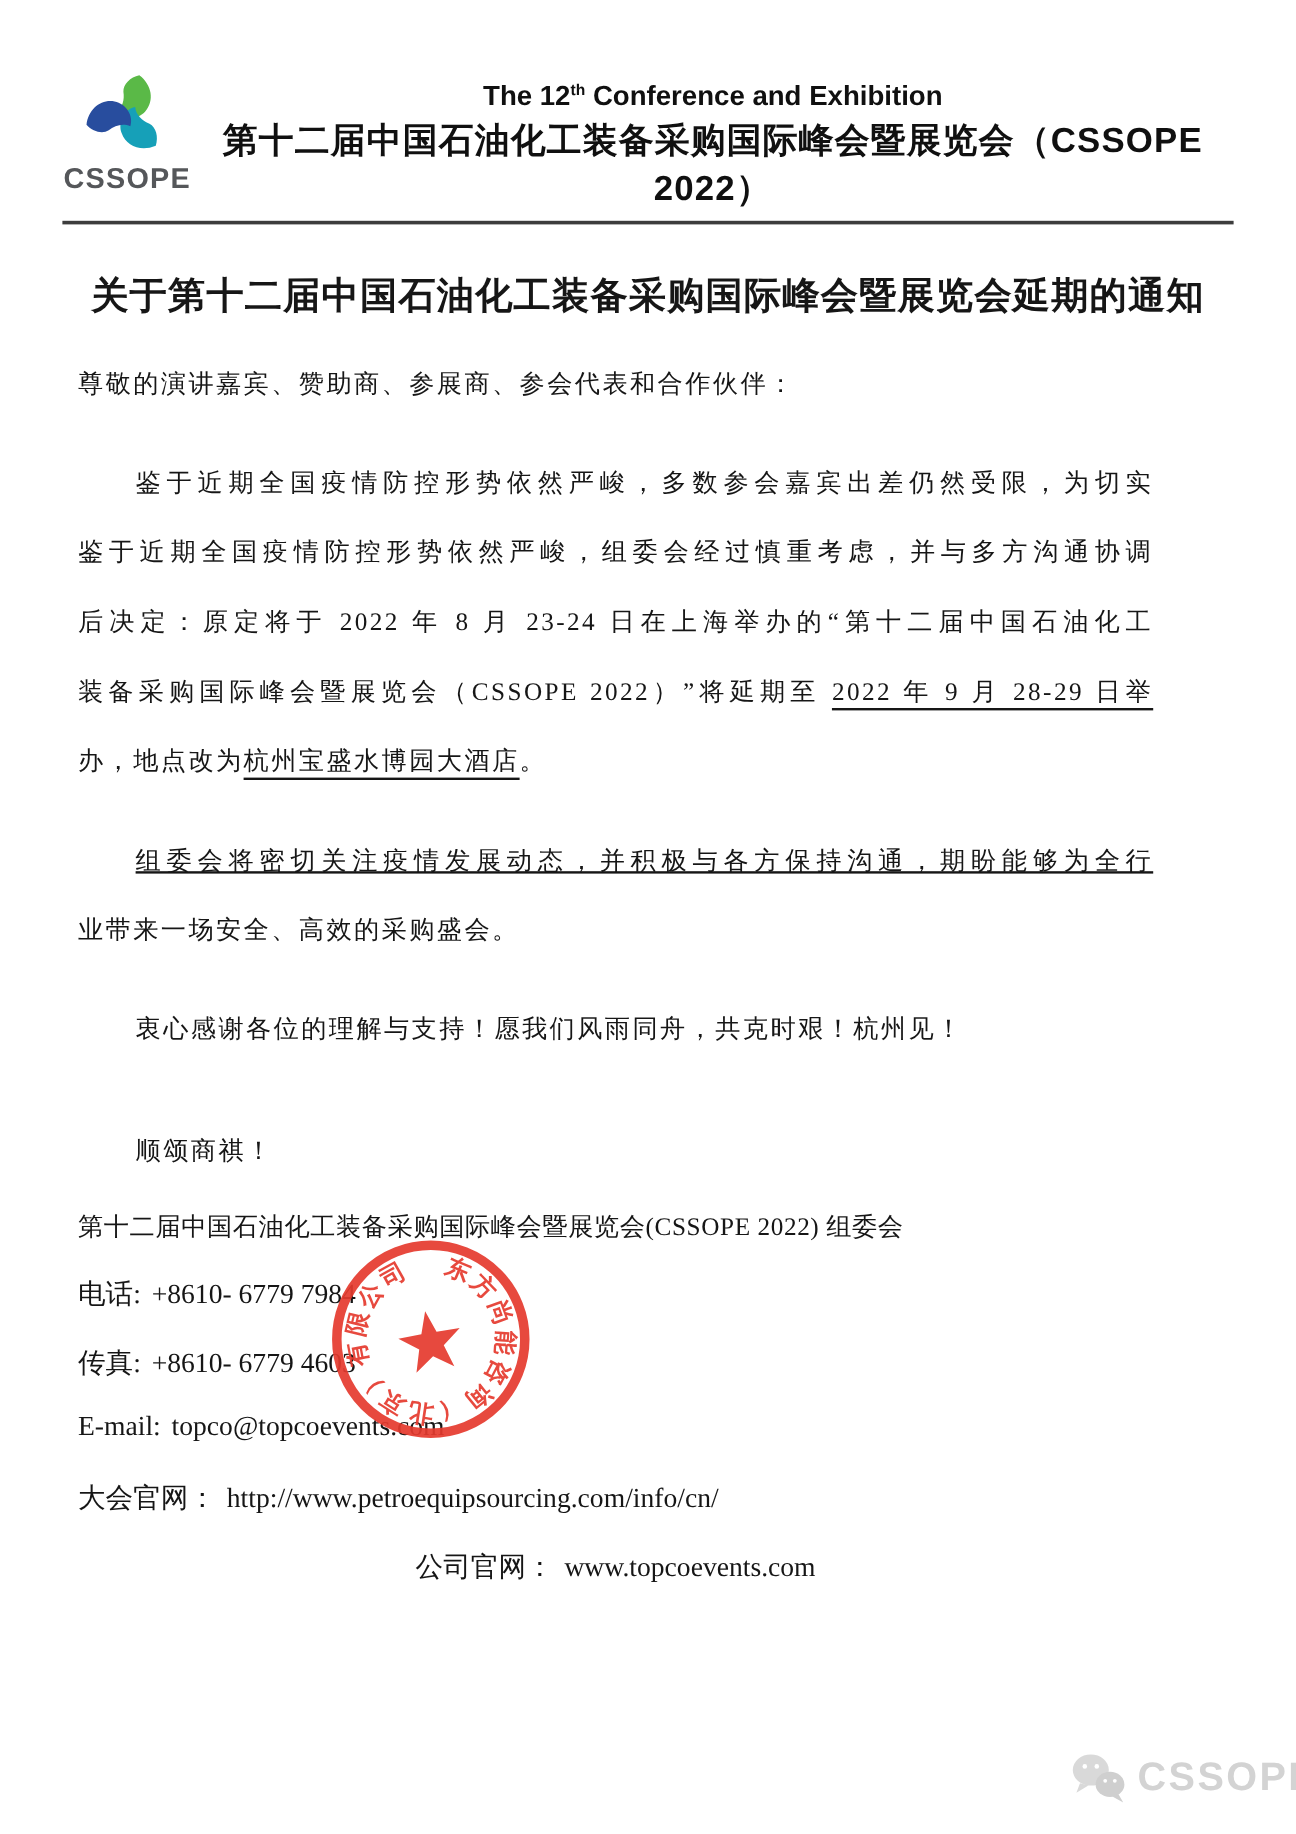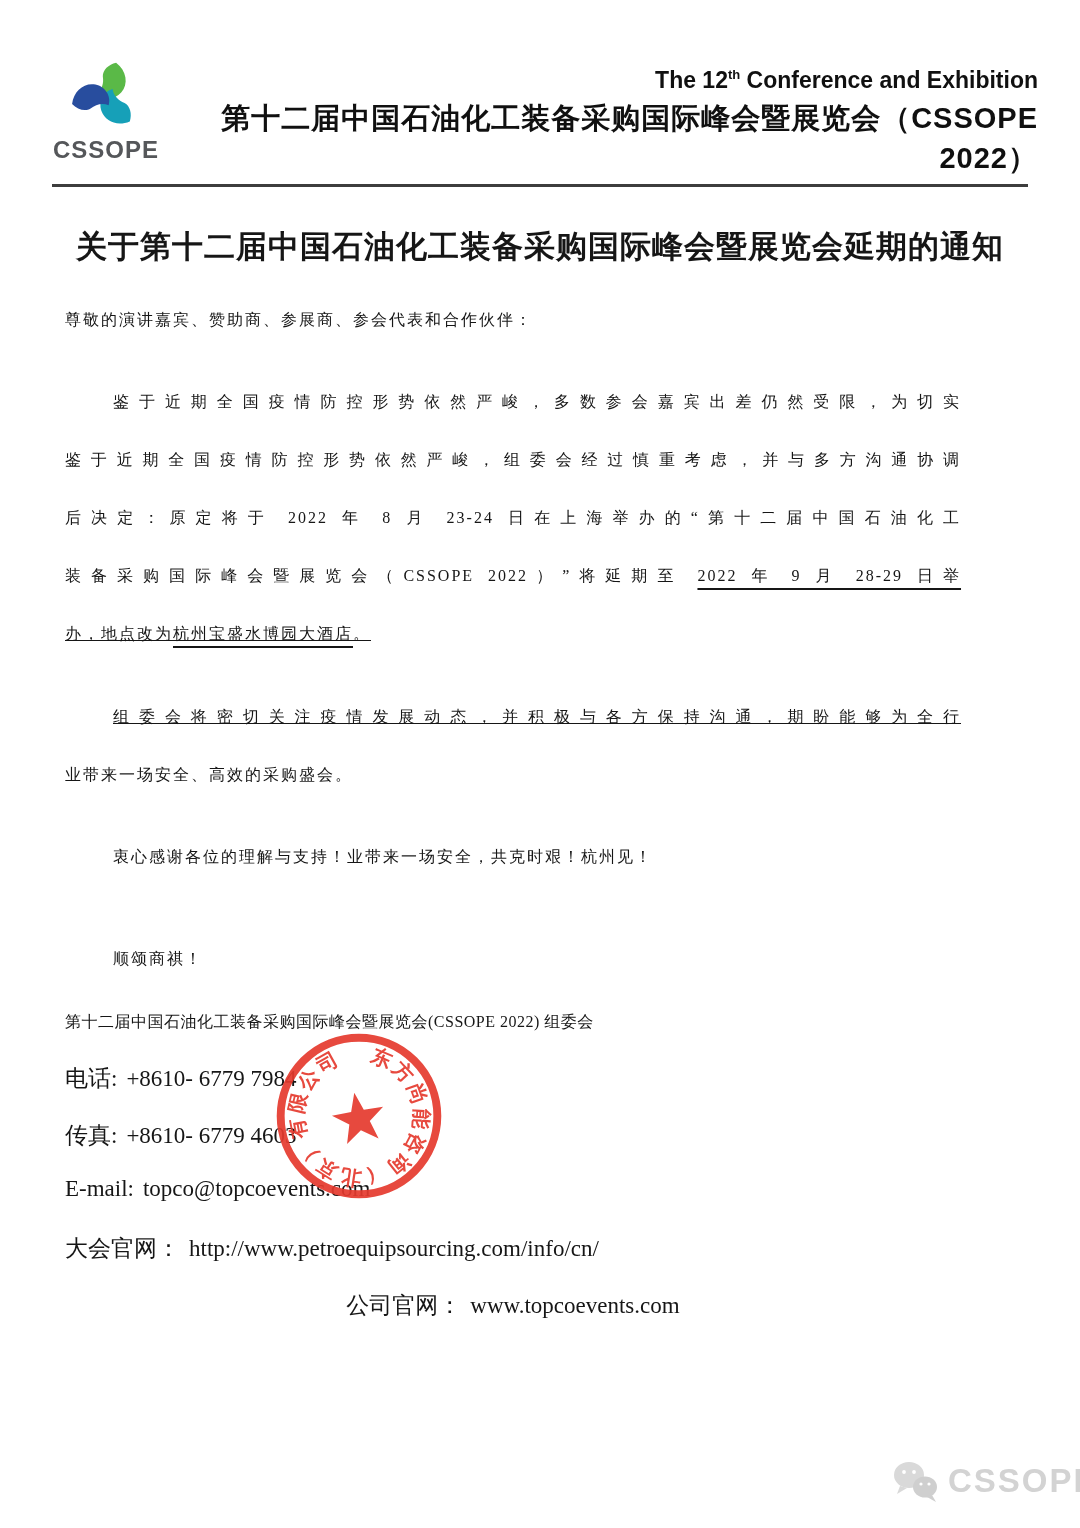--- a/index.html
+++ b/index.html
@@ -5,30 +5,30 @@
   html,body{margin:0;padding:0;background:#ffffff;}
   .page{position:relative;width:1080px;height:1528px;background:#ffffff;overflow:hidden;
         font-family:"Liberation Serif","DejaVu Serif",serif;color:#161616;}
   .abs{position:absolute;}
 
   
   .logo-graphic{left:60px;top:56px;}
   .logo-text{left:44px;top:136px;width:124px;text-align:center;
              font-family:"Liberation Sans","DejaVu Sans",sans-serif;font-weight:bold;
              font-size:24px;color:#55575a;letter-spacing:1px;}
-  .hdr{left:150px;right:42px;top:60px;text-align:right;
+  .hdr{left:150px;right:42px;top:60px;text-align:center;
        font-family:"Liberation Sans","DejaVu Sans",sans-serif;font-weight:bold;color:#101010;}
   .hdr-en{font-size:23px;line-height:29px;}
   .hdr-en sup{font-size:13px;}
   .hdr-cn{font-size:29px;line-height:40px;margin-top:3px;letter-spacing:1px;}
   .rule{left:52px;top:184px;width:976px;height:3px;background:#3d3d3d;}
 
   
   .title{left:0;right:0;top:226px;text-align:center;font-size:31px;font-weight:bold;letter-spacing:1px;}
-  .body-line{left:65px;width:896px;font-size:16px;letter-spacing:2px;line-height:34px;}
+  .body-line{left:65px;width:896px;font-size:21px;letter-spacing:2px;line-height:34px;}
   .fill{text-align:justify;text-align-last:justify;}
   .ind{text-indent:48px;}
   .u{text-decoration:underline;text-underline-offset:7px;text-decoration-thickness:2px;}
 
   
   .contact-line{left:65px;width:896px;font-size:23px;}
   .contact-value{margin-left:9px;}
 
   
   .stamp{left:262px;top:1028px;opacity:.92;}
@@ -57,26 +57,26 @@
 
   <div class="abs rule"></div>
 
   <div class="abs title">关于第十二届中国石油化工装备采购国际峰会暨展览会延期的通知</div>
   <div class="abs body-line" style="top:303px;">尊敬的演讲嘉宾、赞助商、参展商、参会代表和合作伙伴：</div>
 
   <div class="abs body-line fill ind" style="top:385px;">鉴于近期全国疫情防控形势依然严峻，多数参会嘉宾出差仍然受限，为切实</div>
   <div class="abs body-line fill" style="top:443px;">鉴于近期全国疫情防控形势依然严峻，组委会经过慎重考虑，并与多方沟通协调</div>
   <div class="abs body-line fill" style="top:501px;">后决定：原定将于 2022 年 8 月 23-24 日在上海举办的“第十二届中国石油化工</div>
   <div class="abs body-line fill" style="top:559px;"><span>装备采购国际峰会暨展览会（CSSOPE 2022）”将延期至 </span><span class="u">2022 年 9 月 28-29 日举</span></div>
-  <div class="abs body-line" style="top:617px;text-decoration:underline;"><span>办，地点改为</span><span class="u">杭州宝盛水博园大酒店</span><span>。</span></div>
+  <div class="abs body-line" style="top:617px;"><span>办，地点改为</span><span class="u">杭州宝盛水博园大酒店</span><span>。</span></div>
 
   <div class="abs body-line fill ind" style="top:700px;text-decoration:underline;">组委会将密切关注疫情发展动态，并积极与各方保持沟通，期盼能够为全行</div>
   <div class="abs body-line" style="top:758px;">业带来一场安全、高效的采购盛会。</div>
 
-  <div class="abs body-line ind" style="top:840px;">衷心感谢各位的理解与支持！业带来一场安全，共克时艰！杭州见！</div>
+  <div class="abs body-line ind" style="top:840px;">衷心感谢各位的理解与支持！愿我们风雨同舟，共克时艰！杭州见！</div>
   <div class="abs body-line ind" style="top:930px;margin-top:12px;">顺颂商祺！</div>
 
   <div class="abs body-line" style="top:1005px;letter-spacing:0.5px;">第十二届中国石油化工装备采购国际峰会暨展览会(CSSOPE 2022)  组委会</div>
 
   <div class="abs contact-line" style="top:1063px;"><span>电话:</span><span class="contact-value">+8610- 6779 7984</span></div>
   <div class="abs contact-line" style="top:1120px;"><span>传真:</span><span class="contact-value">+8610- 6779 4603</span></div>
   <div class="abs contact-line" style="top:1176px;"><span>E-mail:</span><span class="contact-value">topco@topcoevents.com</span></div>
   <div class="abs contact-line" style="top:1233px;"><span>大会官网：</span><span class="contact-value">http://www.petroequipsourcing.com/info/cn/</span></div>
   <div class="abs contact-line" style="top:1290px;text-align:center;"><span>公司官网：</span><span class="contact-value">www.topcoevents.com</span></div>
 

